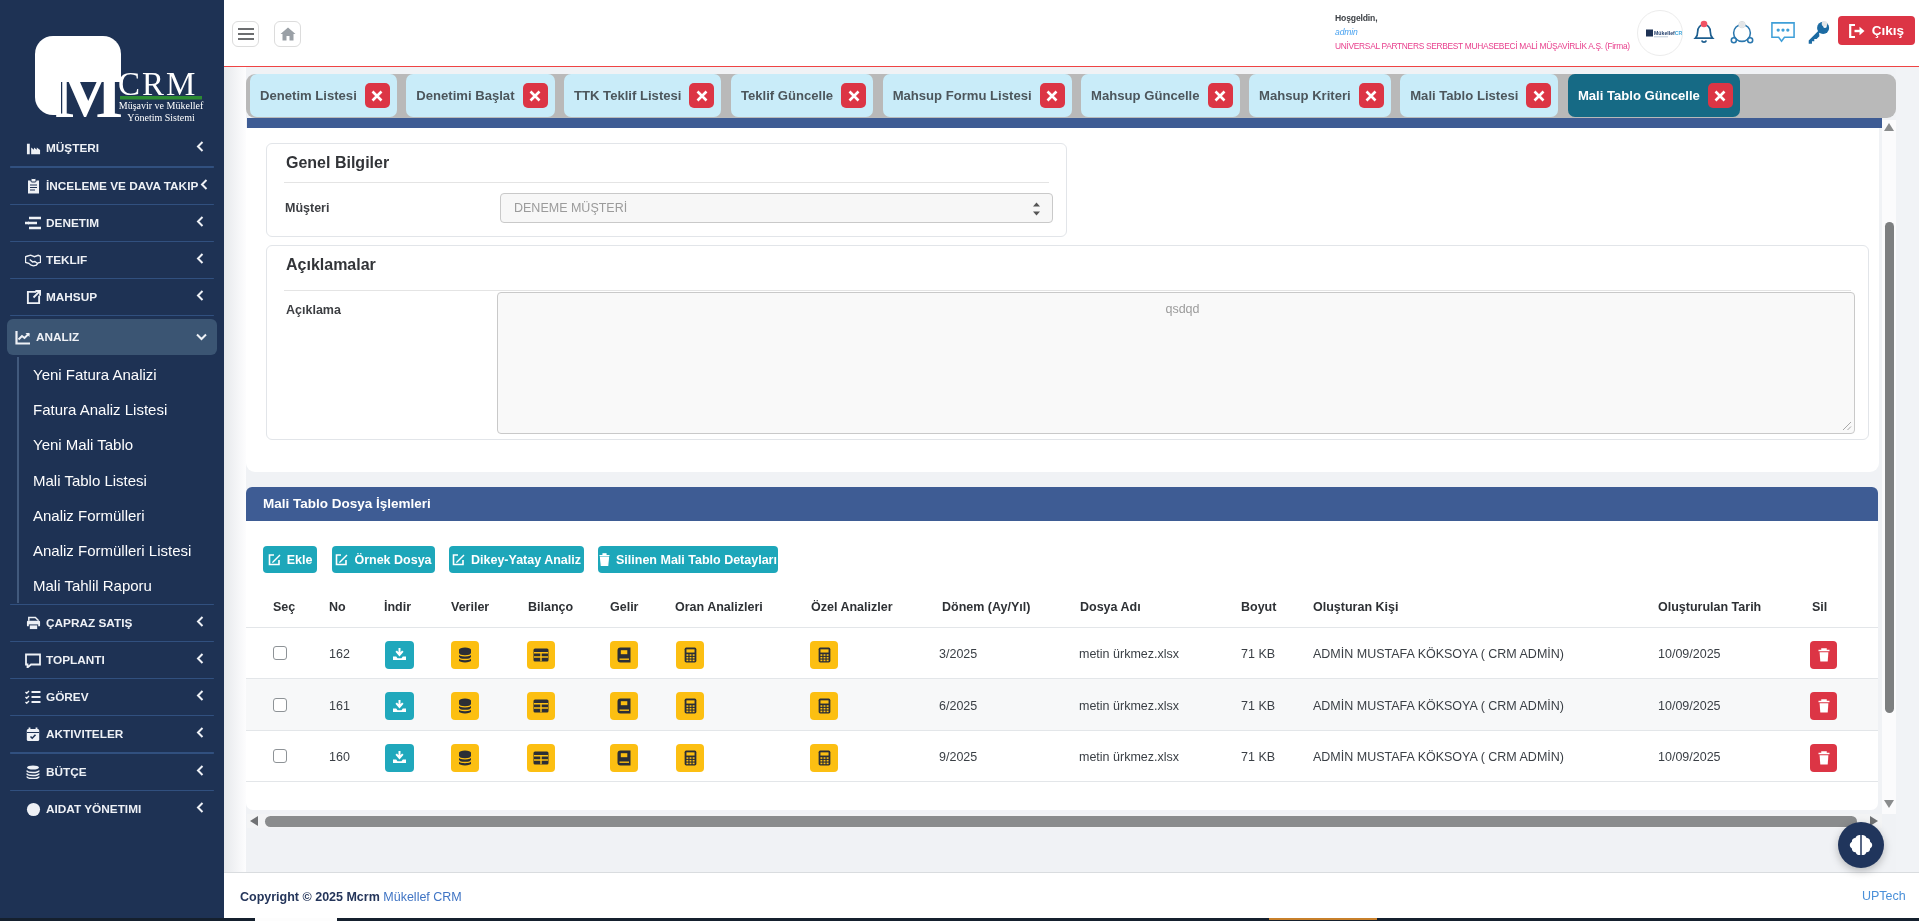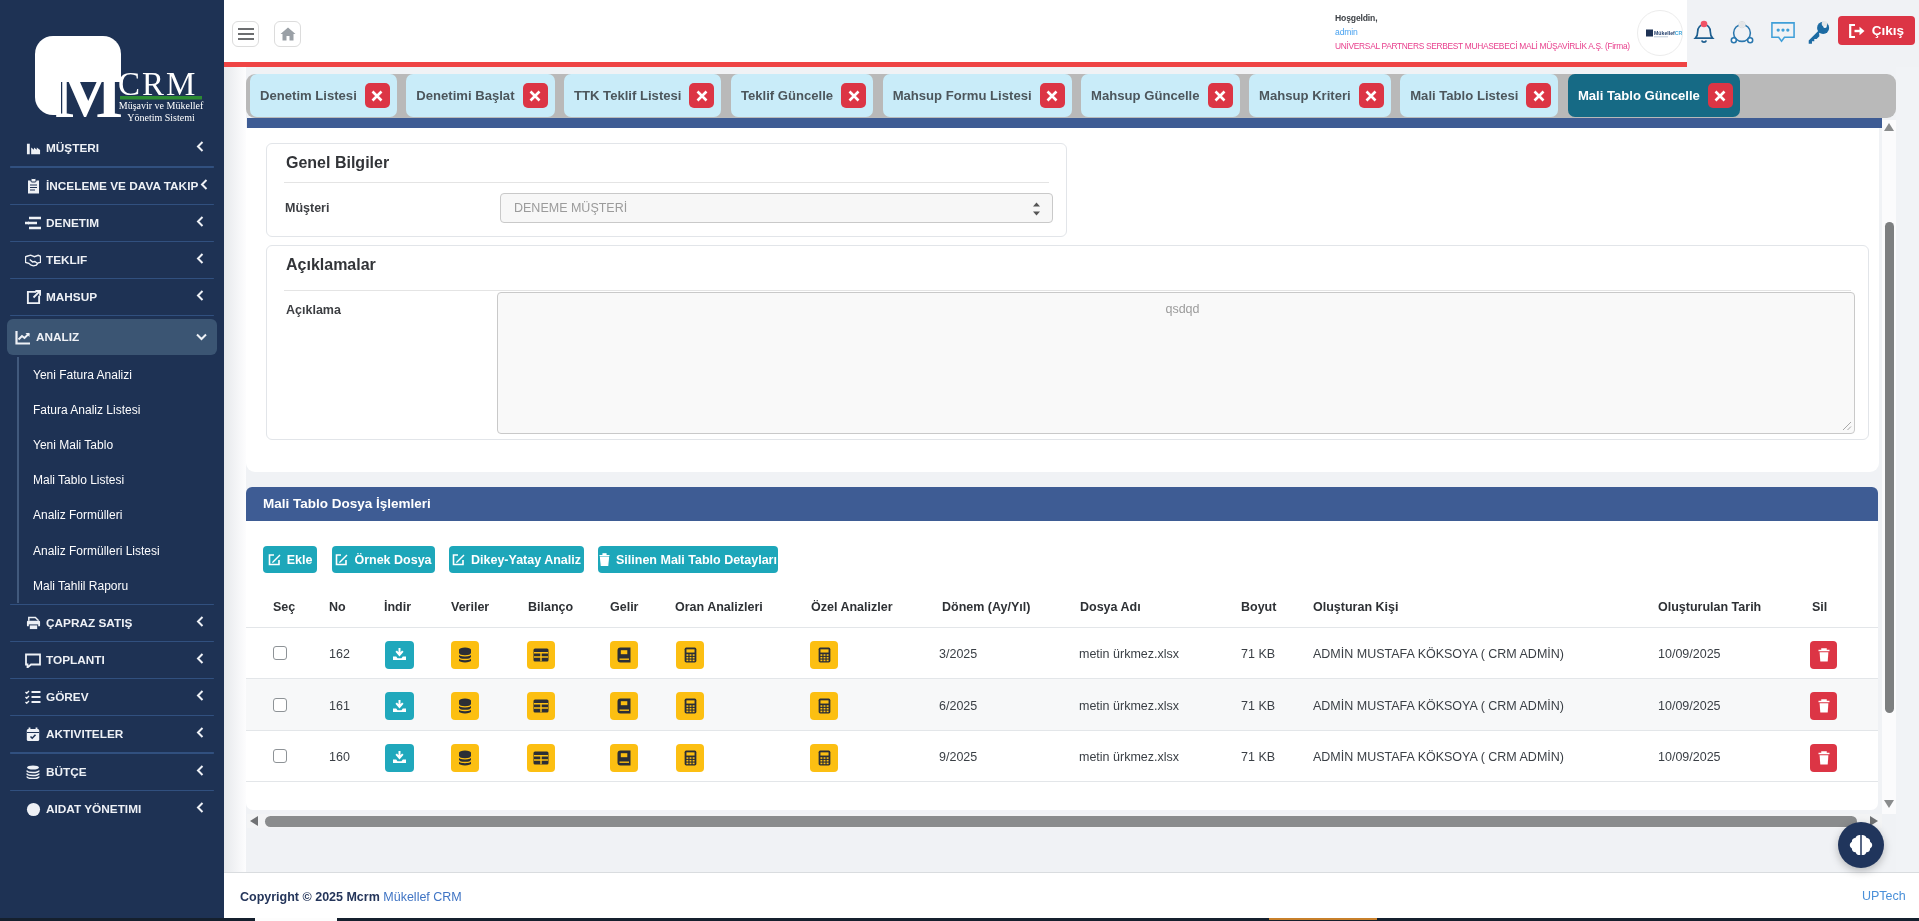--- a/index.html
+++ b/index.html
@@ -8,29 +8,29 @@
   .abs { position:absolute; }
 
   
   #sidebar { position:absolute; left:0; top:0; width:224px; height:921px; background:#1e3254; overflow:hidden; z-index:5; }
   .mitem { position:relative; margin:0 10px; height:36px; display:flex; align-items:center; color:#eef1f6; font-size:11.8px; font-weight:bold; white-space:nowrap; }
   .mitem .mic { width:16px; height:16px; margin-left:15px; margin-right:5px; flex:0 0 16px; display:flex; align-items:center; justify-content:center; }
   .mitem .chev { margin-left:auto; margin-right:10px; }
   .msep { margin:0 10px; height:0; border-bottom:1.5px solid #31507f; border-radius:4px; }
   .mactive { background:#3b5573; border-radius:6px; margin:2px 7px; height:36px; }
   .sub { position:relative; margin-left:17px; border-left:2.5px solid #41597c; }
-  .subitem { height:35.2px; display:flex; align-items:center; color:#fdfdfe; font-size:12px; padding-left:14px; }
+  .subitem { height:35.2px; display:flex; align-items:center; color:#fdfdfe; font-size:15px; padding-left:14px; }
 
   
-  #header { position:absolute; left:224px; top:0; width:1463px; height:67px; background:#fff; border-bottom:5px solid #ef4444; z-index:4; }
+  #header { position:absolute; left:224px; top:0; width:1695px; height:67px; background:#fff; border-bottom:1px solid #ef4444; z-index:4; }
   .hbtn { position:absolute; top:21px; width:27px; height:26px; background:#fff; border:1px solid #dcdcdc; border-radius:6px; display:flex; align-items:center; justify-content:center; }
   .welcome { position:absolute; left:1111px; top:11px; font-size:8.6px; line-height:14px; letter-spacing:-0.15px; }
   .w3 { font-size:8.4px; letter-spacing:-0.3px; }
   .w1 { color:#3e4247; font-weight:bold; }
-  .w2 { color:#4aa3f0; }
+  .w2 { color:#4aa3f0;font-style:italic; }
   .w3 { color:#e83e8c; }
   .hcircle { position:absolute; left:1413px; top:10px; width:46px; height:46px; border-radius:50%; border:1px solid #ececec; background:#fff; }
   .hicon { position:absolute; top:20px; width:26px; height:26px; }
   .exitbtn { position:absolute; left:1614px; top:16px; width:77px; height:29px; background:#dc3545; border-radius:4px; color:#fff; font-size:13.5px; font-weight:bold; display:flex; align-items:center; justify-content:center; gap:6px; }
 
   
   #tabstrip { position:absolute; left:246px; top:74px; width:1650px; height:44px; background:#b9b9b9; border-radius:9px; z-index:3; display:flex; align-items:flex-start; gap:9.5px; padding-left:4px; overflow:hidden; }
   .tab { flex:0 0 auto; height:43px; background:#c9ecf9; border-radius:7px; display:flex; align-items:center; font-size:13.1px; font-weight:bold; color:#4c565c; padding:0 7px 0 10px; }
   .tab .x { margin-left:8px; width:25px; height:25px; background:#dc3545; border-radius:5px; color:#fff; display:flex; align-items:center; justify-content:center; }
   .tab.active { background:#166a85; color:#fff; }

